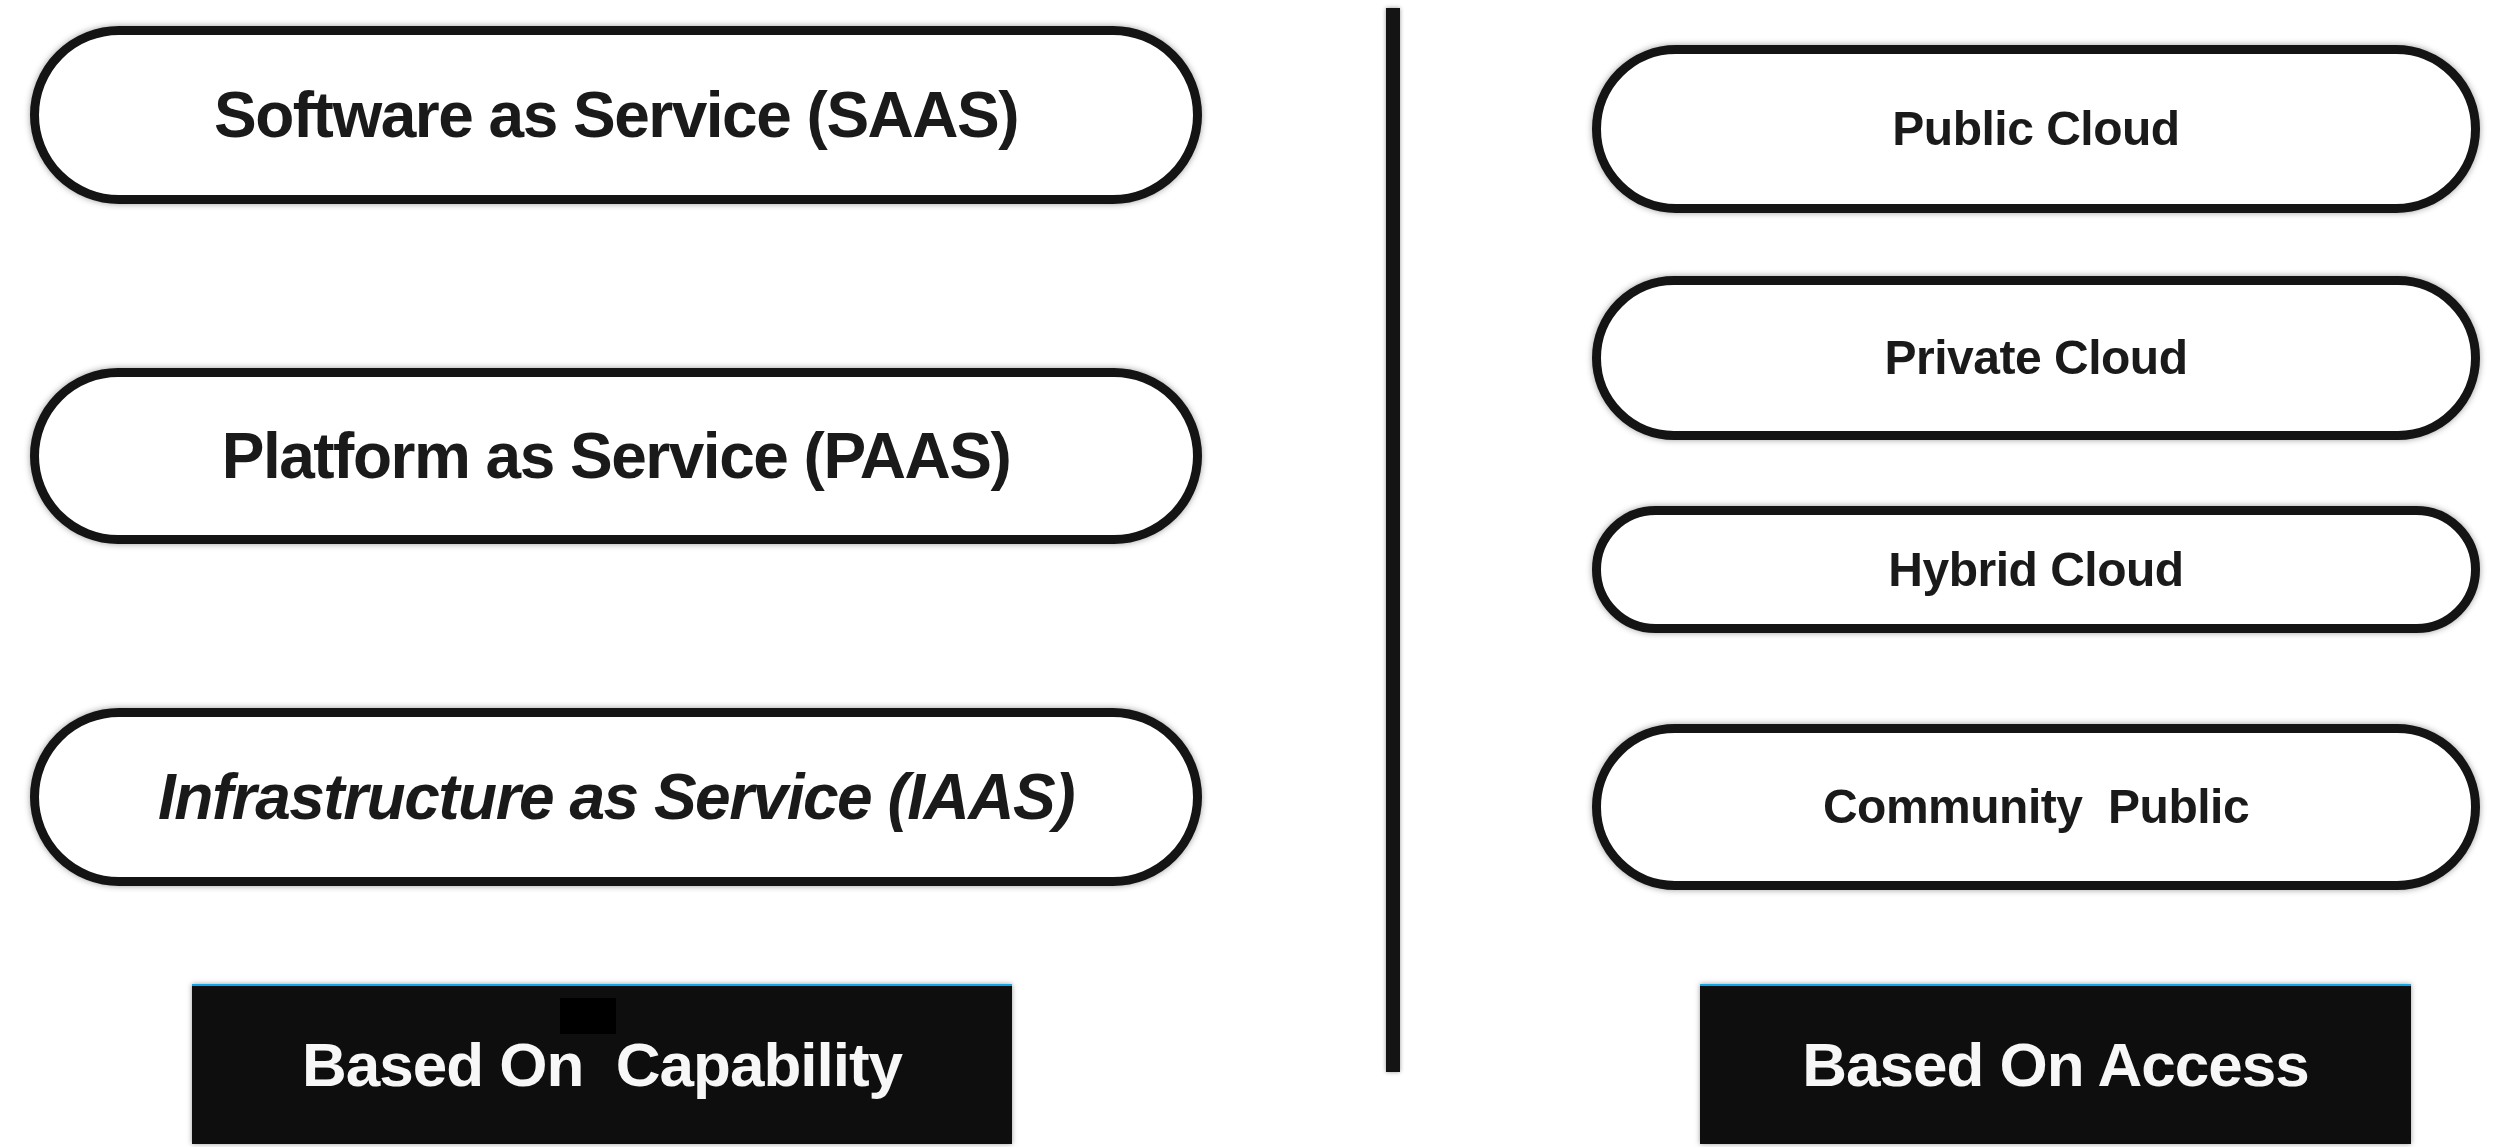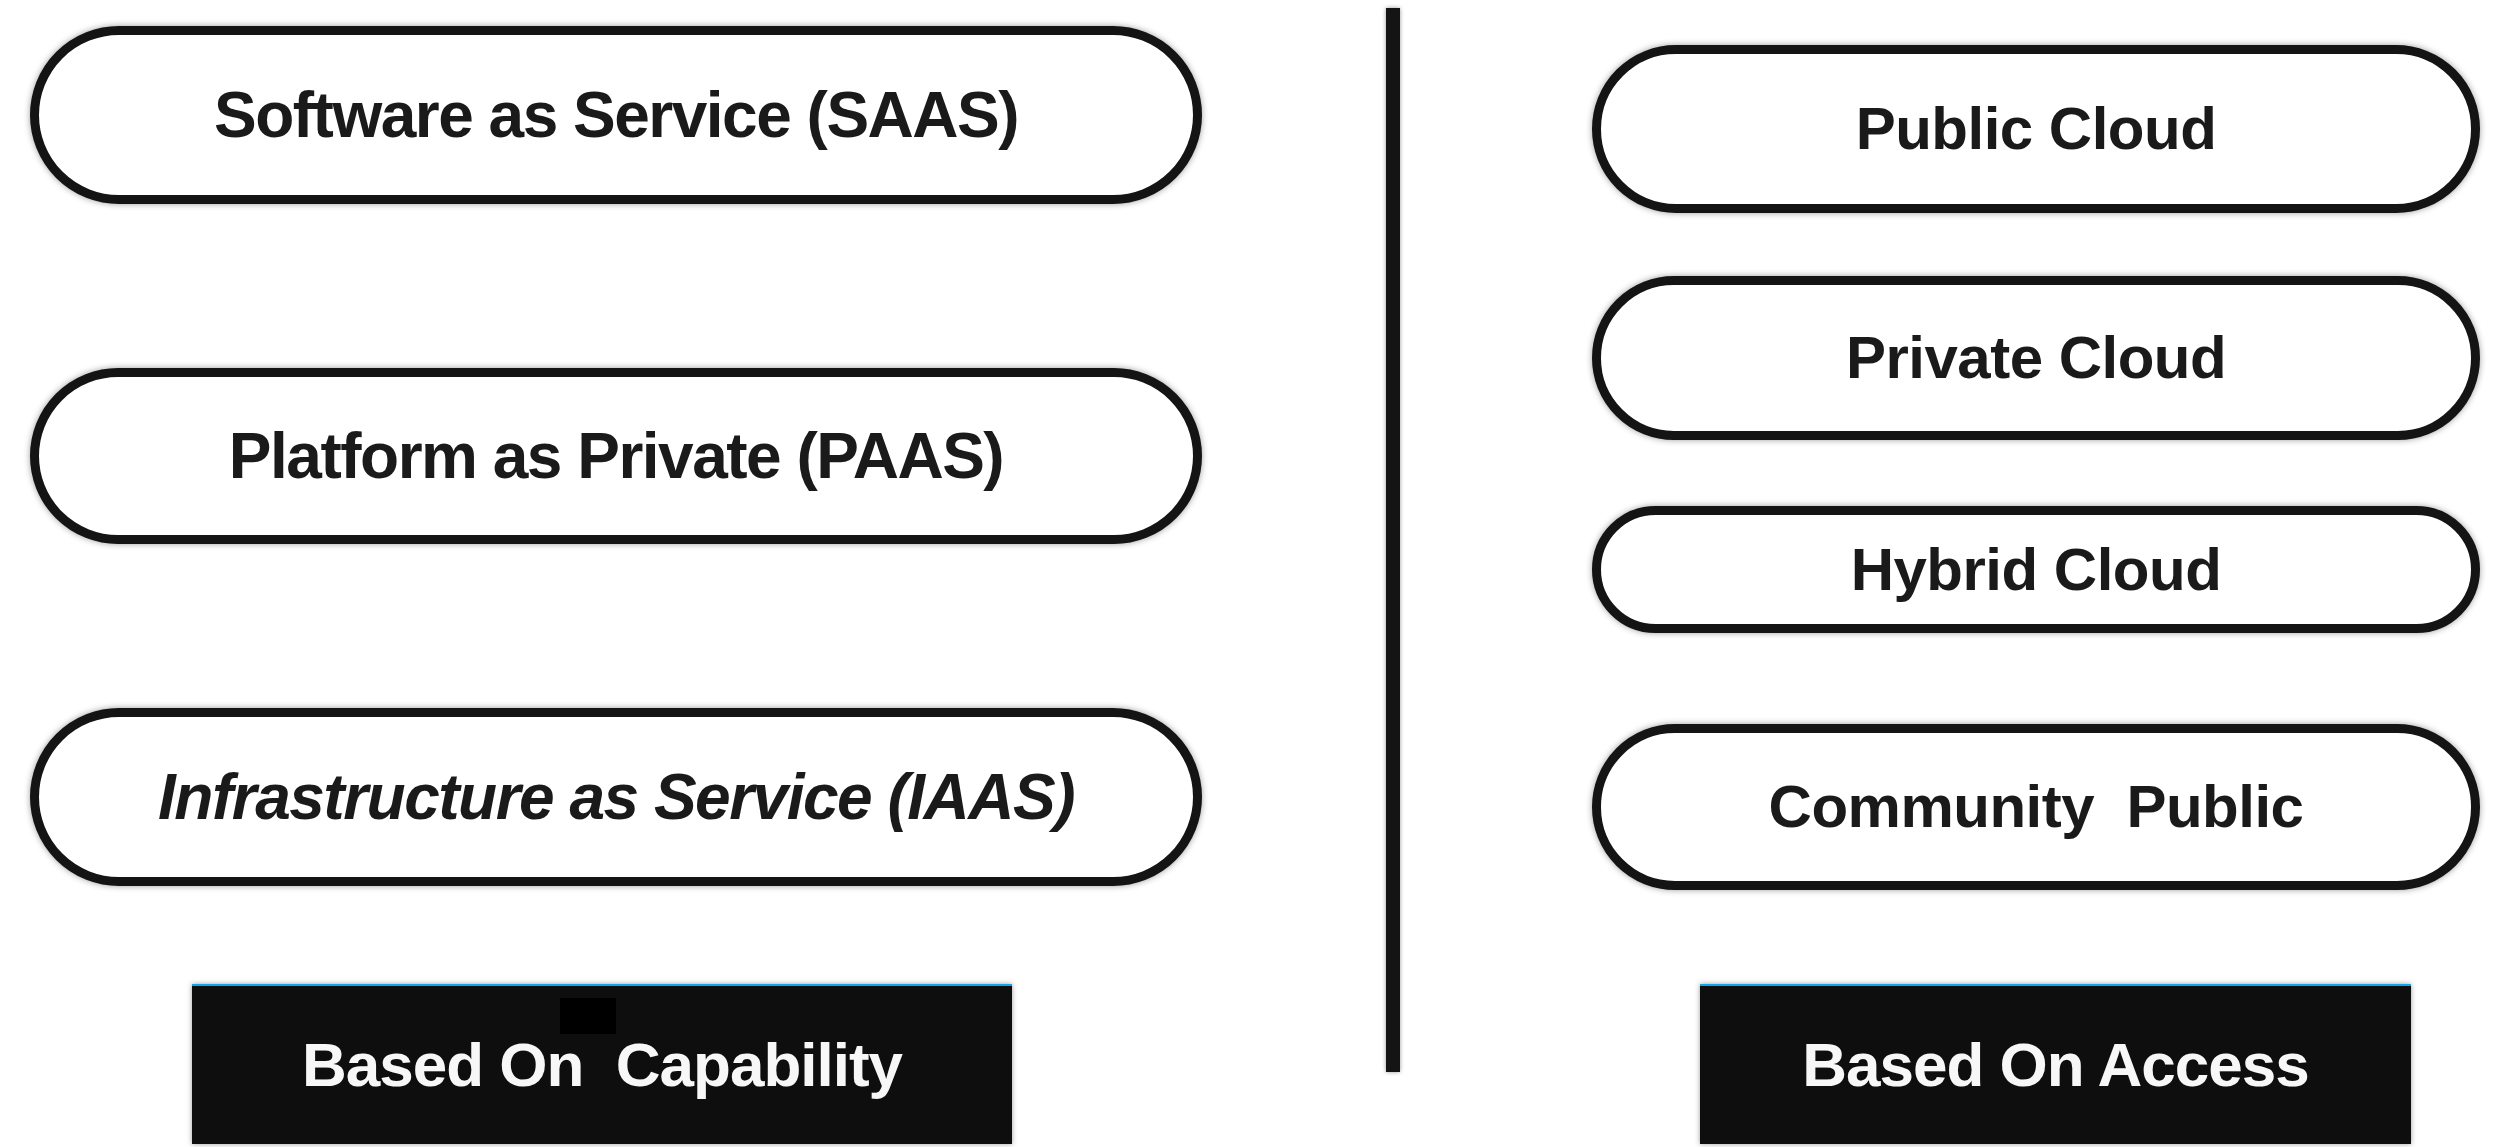--- a/index.html
+++ b/index.html
@@ -29,21 +29,21 @@
     box-shadow: 0 0 6px rgba(40,40,40,0.45);
     box-sizing: border-box;
   }
   .pill-label {
     font-weight: 700;
     color: #1a1a1a;
     white-space: pre;
     line-height: 1;
   }
   .left-col .pill-label  { font-size: 64px; letter-spacing: -1.5px; }
-  .right-col .pill-label { font-size: 60px; letter-spacing: -0.5px; }
+  .right-col .pill-label { font-size: 48px; letter-spacing: -0.5px; }
 
   
   .lp1 { left: 30px;  top: 26px;  width: 1172px; height: 178px; }
   .lp2 { left: 30px;  top: 368px; width: 1172px; height: 176px; }
   .lp3 { left: 30px;  top: 708px; width: 1172px; height: 178px; font-style: italic; }
 
   
   .rp1 { left: 1592px; top: 45px;  width: 888px; height: 168px; }
   .rp2 { left: 1592px; top: 276px; width: 888px; height: 164px; }
   .rp3 { left: 1592px; top: 506px; width: 888px; height: 127px; }
@@ -95,21 +95,21 @@
 </head>
 <body>
 
 <div class="stage">
 
   <div class="left-col">
     <div class="pill lp1">
       <span class="pill-label">Software as Service (SAAS)</span>
     </div>
     <div class="pill lp2">
-      <span class="pill-label">Platform as Private (PAAS)</span>
+      <span class="pill-label">Platform as Service (PAAS)</span>
     </div>
     <div class="pill lp3">
       <span class="pill-label">Infrastructure as Service (IAAS)</span>
     </div>
     <div class="caption-box cap-left">
       <span class="caption-text">Based On  Capability</span>
     </div>
     <div class="artifact-blob"></div>
   </div>
 

